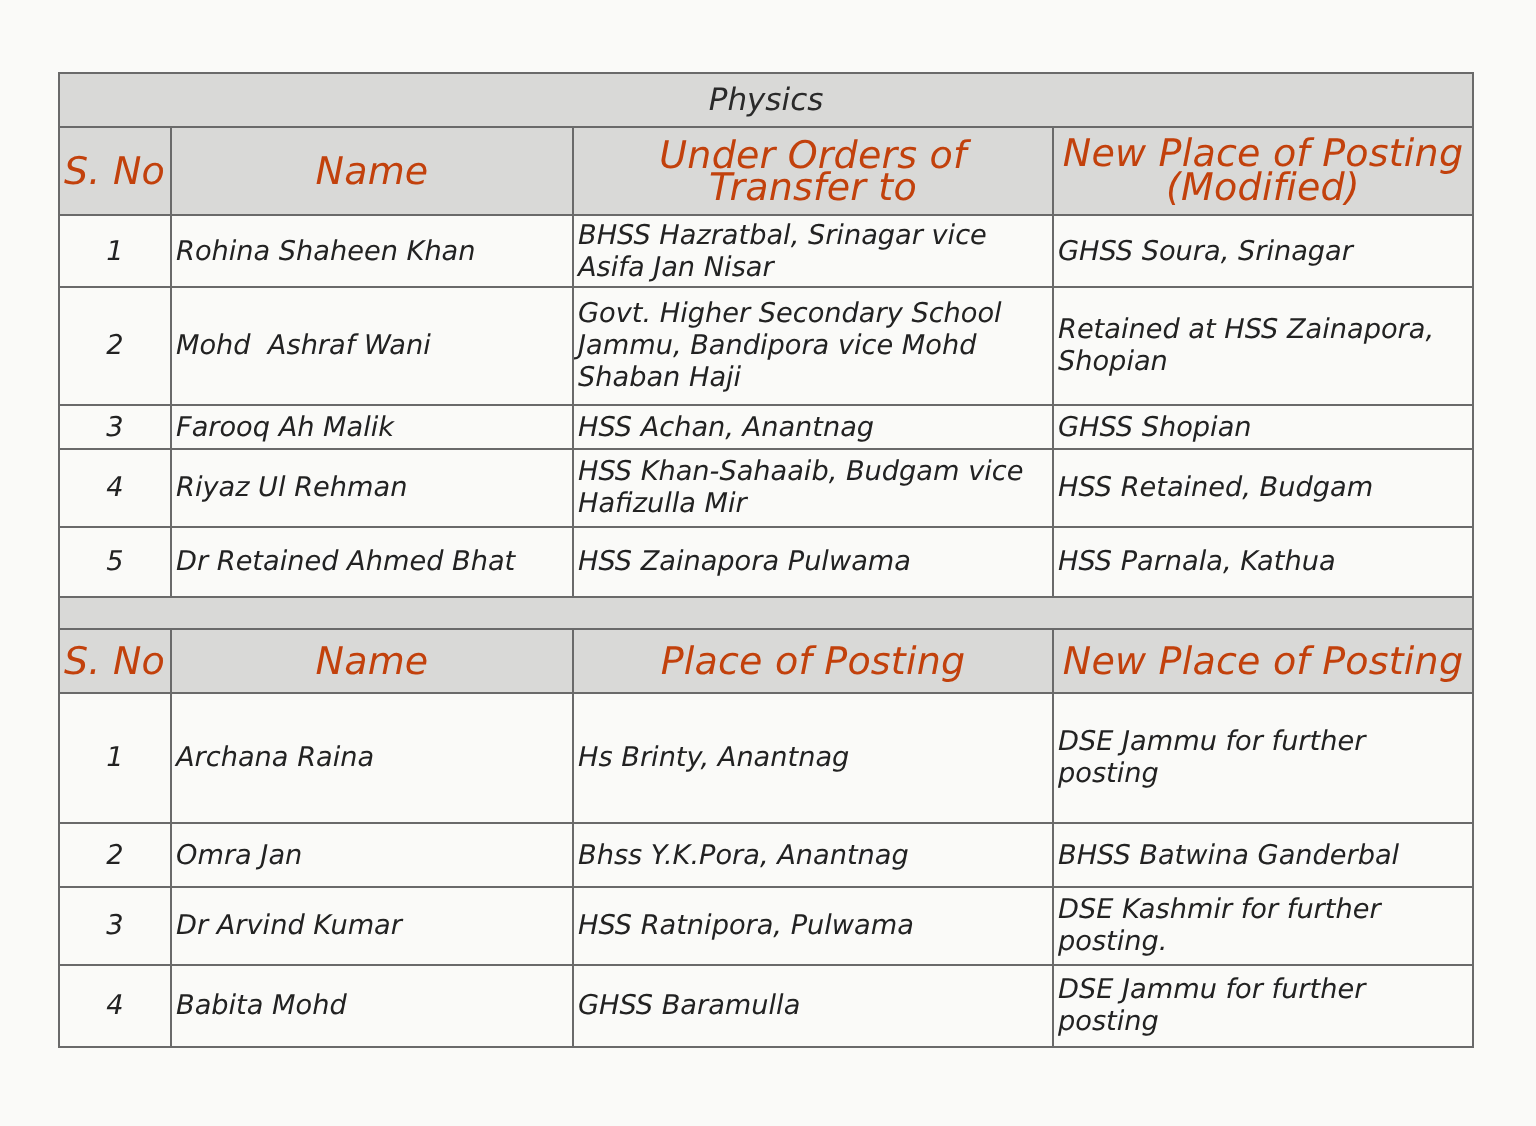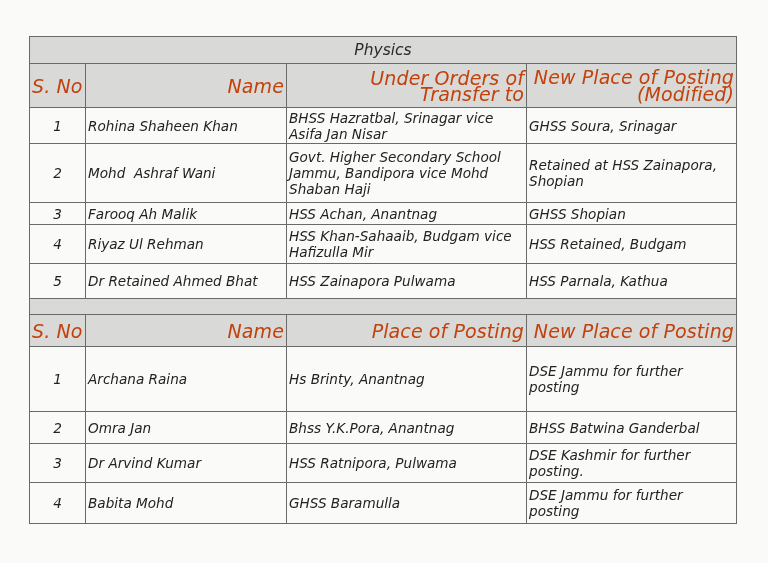--- a/index.html
+++ b/index.html
@@ -33,21 +33,20 @@
       line-height: 16px;
     }
     table.postings td, table.postings th {
       border: 1.4px solid #6a6a6a;
       padding: 0 2px;
       vertical-align: middle;
       overflow: hidden;
     }
     .gray {
       background: #d9d9d7;
-      text-align: right;
     }
     th {
       font-weight: normal;
       font-size: 19px;
       text-align: center;
       color: #c2410c;
       letter-spacing: 0.1px;
     }
     th.sno-h { text-align: left; padding-left: 5px; }
     .title-cell {

